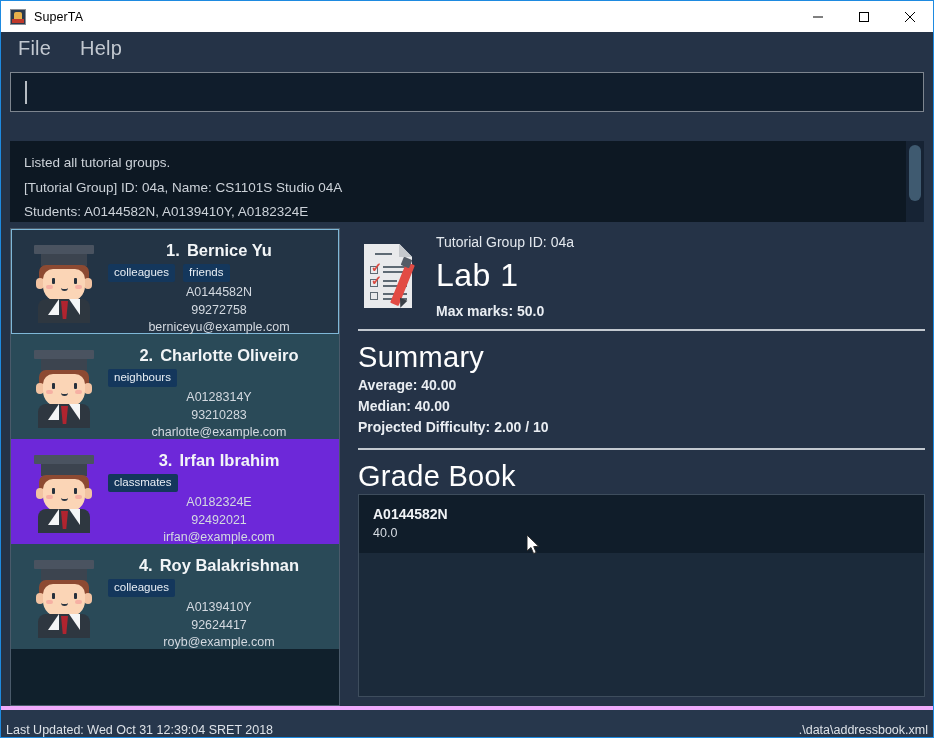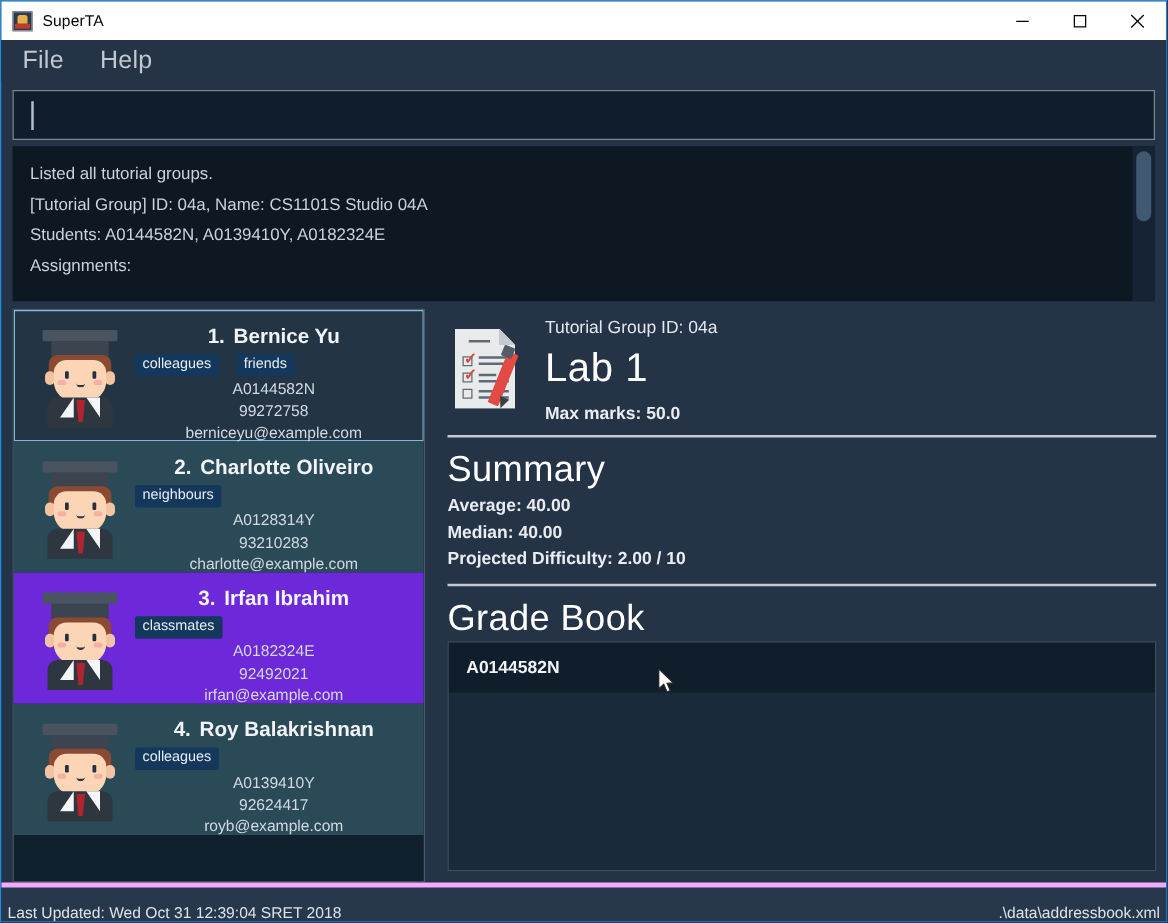--- a/index.html
+++ b/index.html
@@ -111,24 +111,25 @@
     margin-left: 2px;
   }
 
   
   .resultwrap {
     padding: 5px 9px 0 9px;
     flex: 0 0 auto;
   }
   .resultbox {
     position: relative;
-    height: 124px;
+    height: 81px;
     background: #0d1823;
     display: flex;
     overflow: hidden;
+    margin-top: 24px;
   }
   .result-text {
     padding: 10px 14px 0 14px;
     flex: 1 1 auto;
     min-width: 0;
   }
   .result-line {
     font-size: 13.5px;
     color: #ccd2d9;
     line-height: 24.5px;
@@ -281,21 +282,21 @@
   .person-name {
     font-size: 16.5px;
     color: #f2f5f7;
     font-weight: bold;
     margin-bottom: 4px;
     white-space: nowrap;
   }
   .person-name .idx { margin-right: 7px; font-weight: bold; }
   .tag-row {
     display: flex;
-    gap: 14px;
+    gap: 8px;
     margin-bottom: 2px;
     flex-wrap: wrap;
   }
   .tag {
     background: #14375c;
     color: #e8eef4;
     font-size: 11.5px;
     padding: 2px 6px 3px 6px;
     border-radius: 2px;
     line-height: 13px;
@@ -725,20 +726,21 @@
       <div class="hr"></div>
 
       <div>
         <div class="section-title">Grade Book</div>
       </div>
 
       <div class="gradebook-wrap">
         <div class="gradebook">
           <div class="grade-row">
             <div class="grade-id">A0144582N</div>
+            <div class="grade-mark">40.0</div>
           </div>
         </div>
       </div>
 
     </div>
   </div>
 
   <div class="statusbar">
     <div class="status-left">Last Updated: Wed Oct 31 12:39:04 SRET 2018</div>
     <div class="status-right">.\data\addressbook.xml</div>

